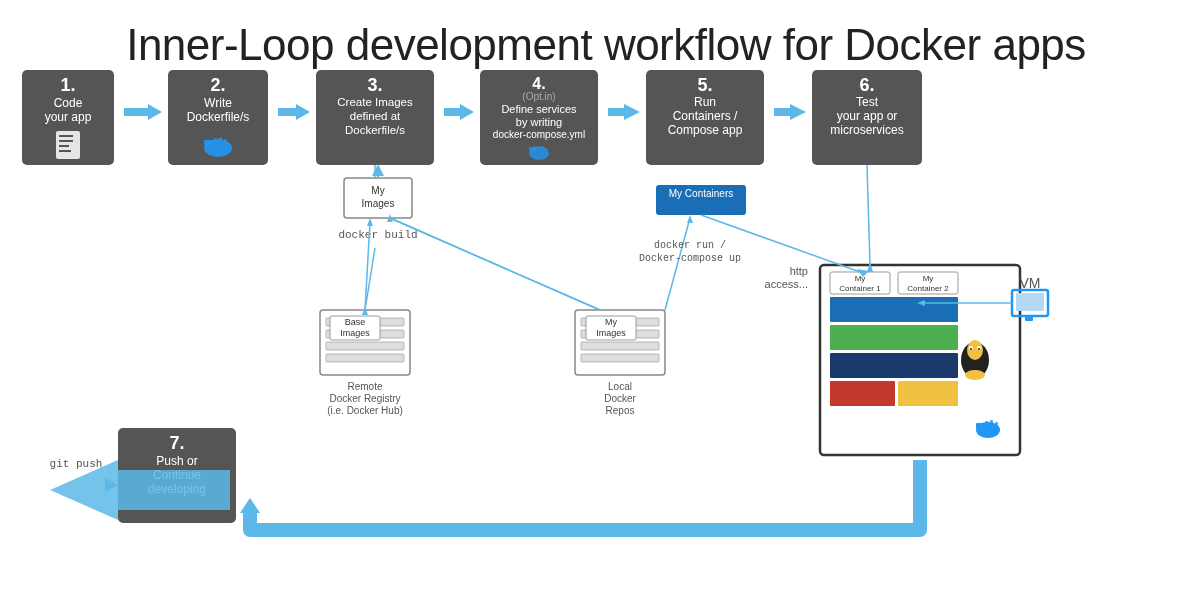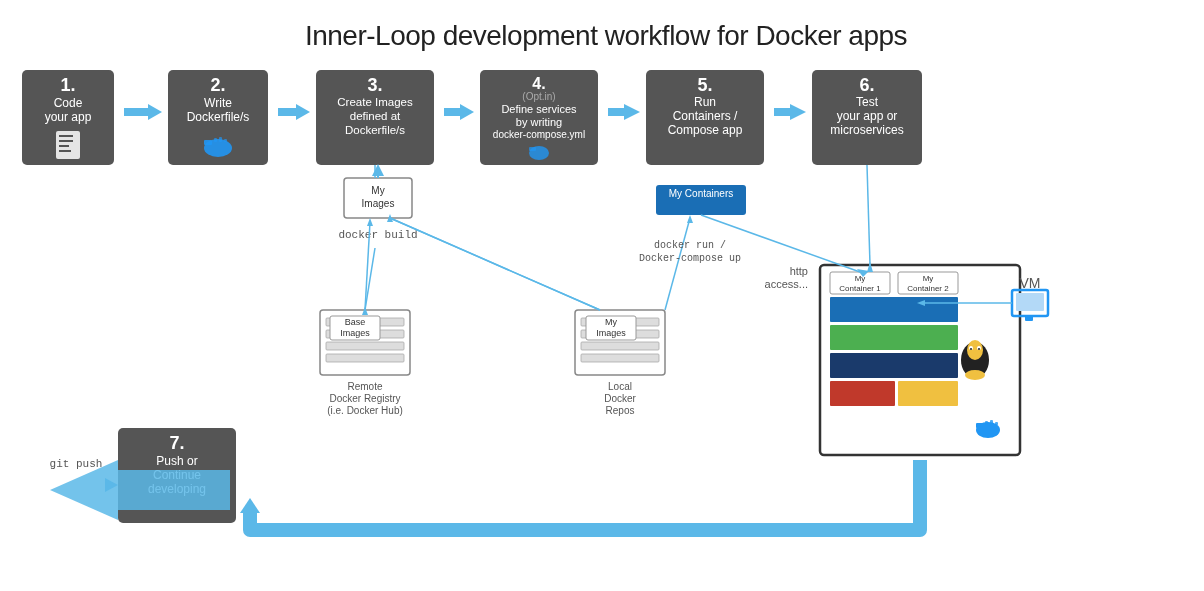--- a/index.html
+++ b/index.html
@@ -7,21 +7,21 @@
       background: #fff;
       font-family: 'Segoe UI', Arial, sans-serif;
       width: 1204px;
       height: 591px;
       overflow: hidden;
       position: relative;
     }
 
     .page-title {
       text-align: center;
-      font-size: 28px;
+      font-size: 44px;
       font-weight: 300;
       color: #222;
       padding: 12px 0 8px 8px;
       letter-spacing: -0.5px;
     }
 
     .flow-container {
       position: relative;
       width: 1204px;
       height: 591px;

